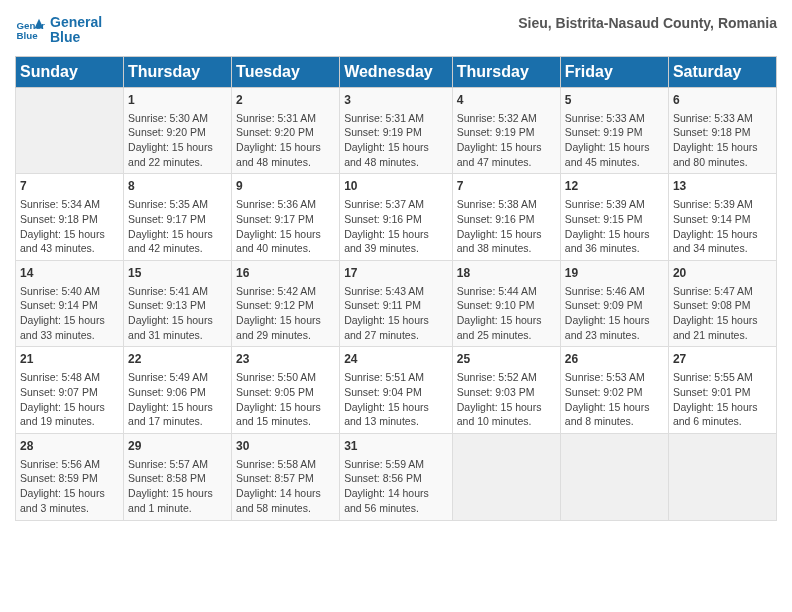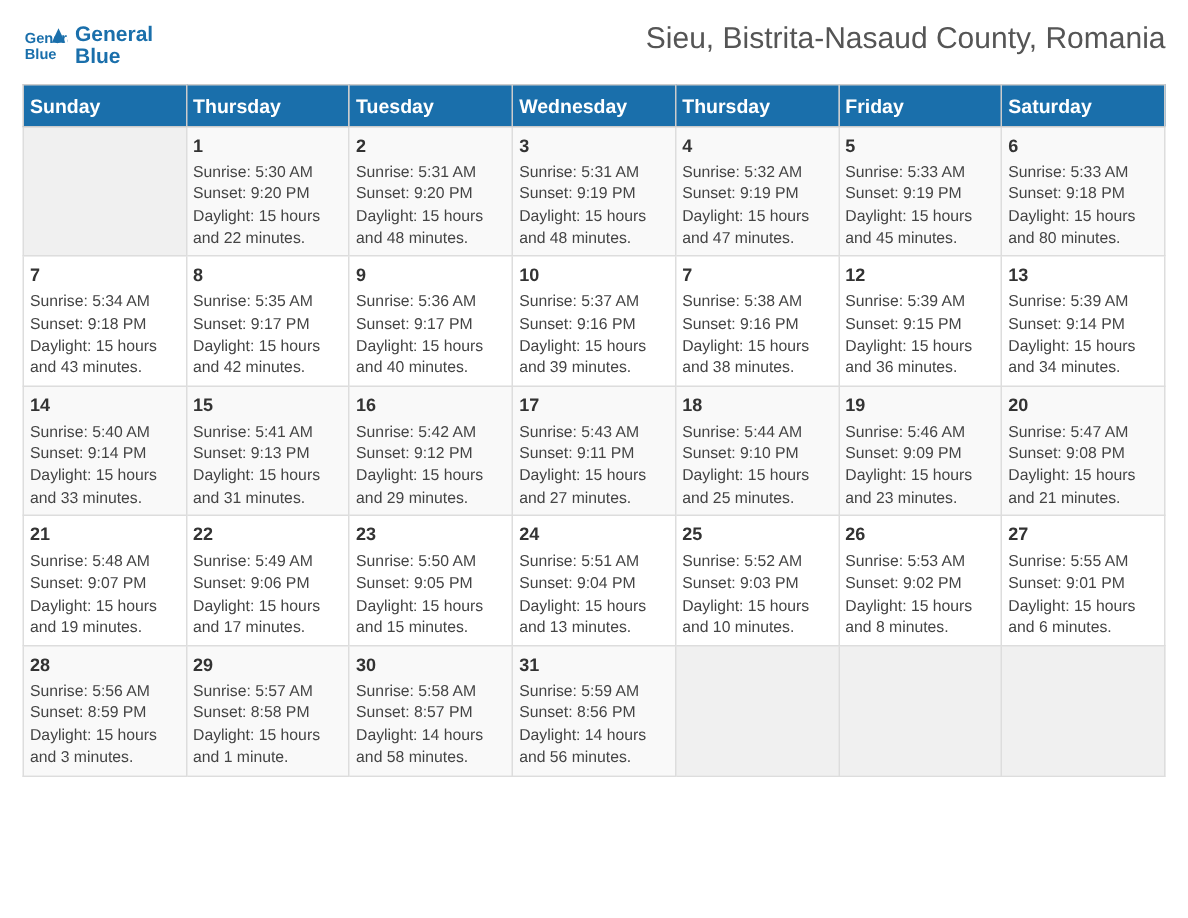--- a/index.html
+++ b/index.html
@@ -27,34 +27,35 @@
     }
     .title-section {
       text-align: right;
     }
     .main-title {
       font-size: 36px;
       font-weight: bold;
       color: #333;
     }
     .subtitle {
-      font-size: 20px;
+      font-size: 14px;
       color: #555;
+      font-weight: bold;
     }
     table {
       width: 100%;
       border-collapse: collapse;
       font-size: 11px;
     }
     thead tr th {
       background-color: #1a6fab;
       color: #fff;
       padding: 6px 4px;
       text-align: left;
-      font-size: 13px;
+      font-size: 16px;
       font-weight: bold;
       border: 1px solid #ccc;
     }
     tbody tr td {
       vertical-align: top;
       padding: 4px;
       border: 1px solid #ddd;
       min-height: 70px;
       background: #fff;
       color: #333;

